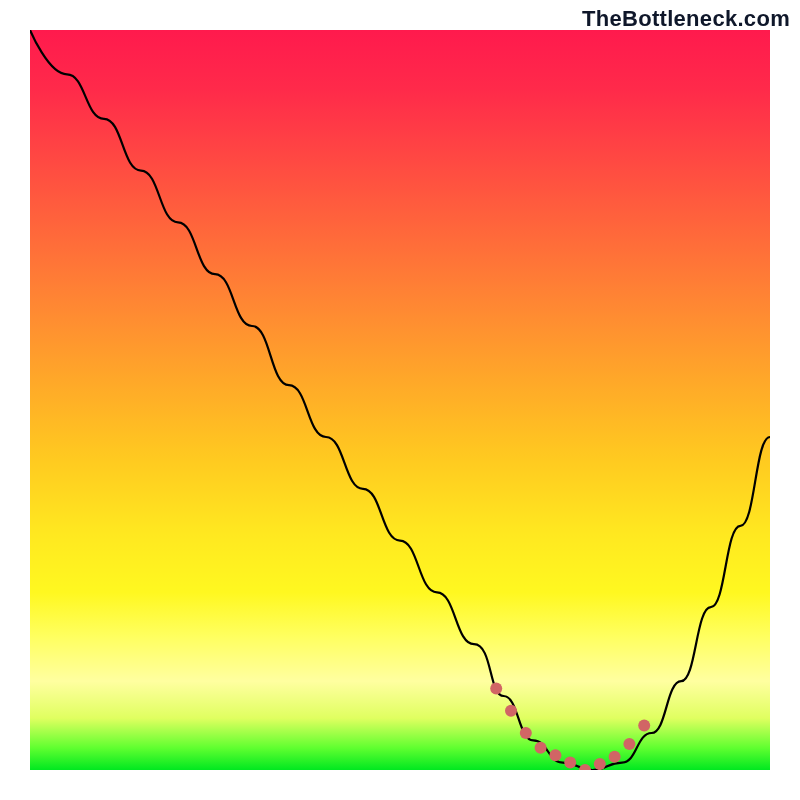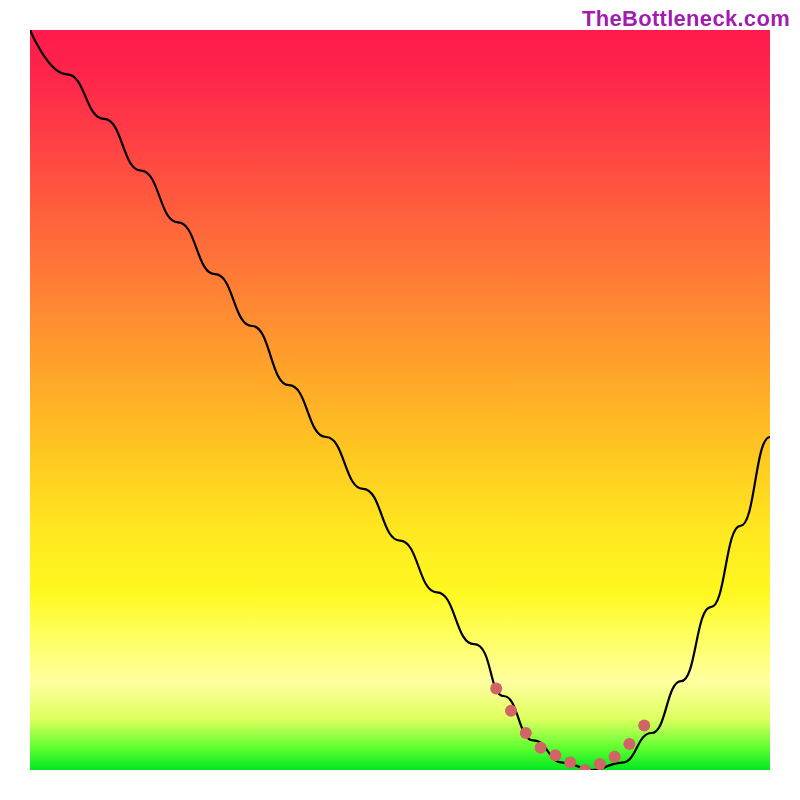--- a/index.html
+++ b/index.html
@@ -1,17 +1,17 @@
 <!DOCTYPE html>
 <html><head>
 <meta charset="utf-8">
 <style>
 *{margin:0;padding:0;box-sizing:border-box}
 body{background:#fff;width:800px;height:800px;position:relative;font-family:Arial,sans-serif}
-.watermark{position:absolute;top:6px;right:10px;font-size:22px;font-weight:bold;color:#a21caf;letter-spacing:0.3px}
+.watermark{position:absolute;top:6px;right:10px;font-size:22px;font-weight:bold;color:#0f172a;letter-spacing:0.3px}
 .chart{position:absolute;top:30px;left:30px;width:740px;height:740px}
 .gradient-box{position:absolute;top:0;left:0;width:100%;height:100%;background:linear-gradient(to bottom,
   #ff1a4d 0%,
   #ff2a4a 8%,
   #ff4a42 18%,
   #ff6a3a 28%,
   #ff8a32 38%,
   #ffaa28 48%,
   #ffca20 58%,
   #ffe820 68%,

